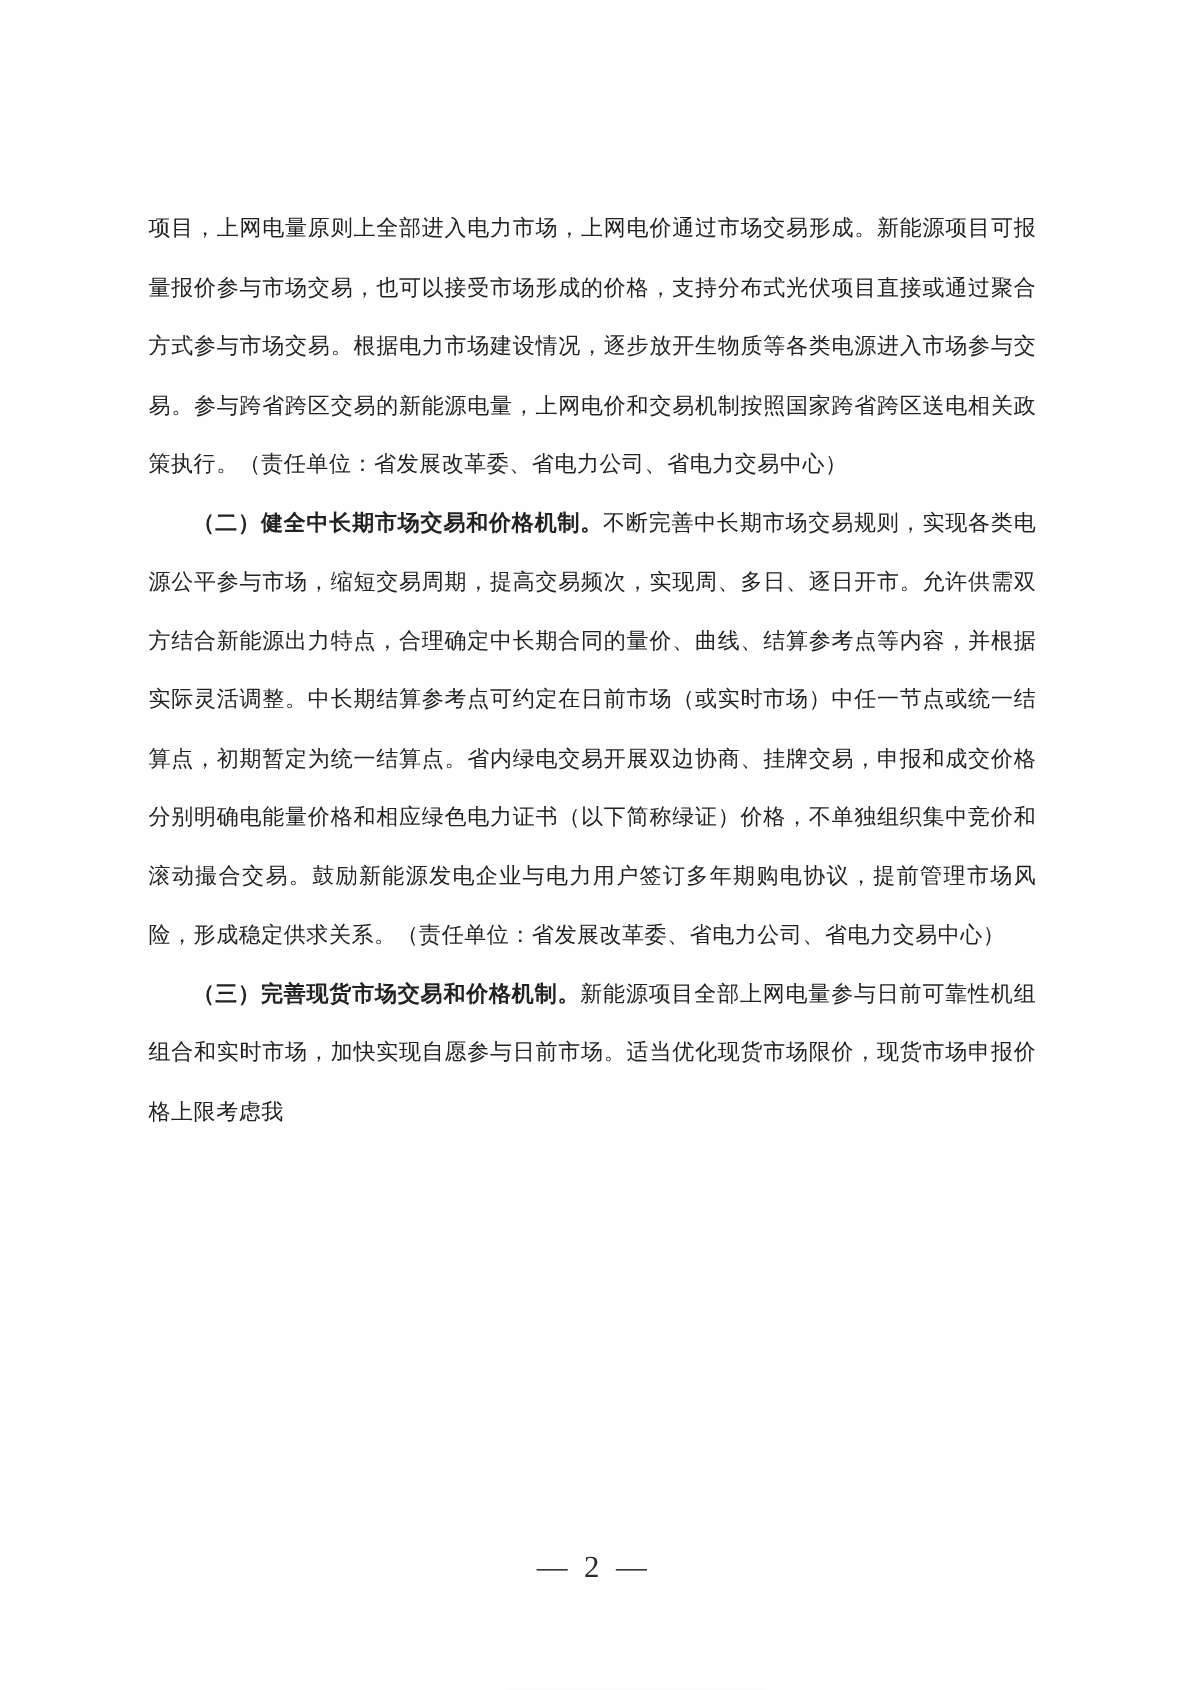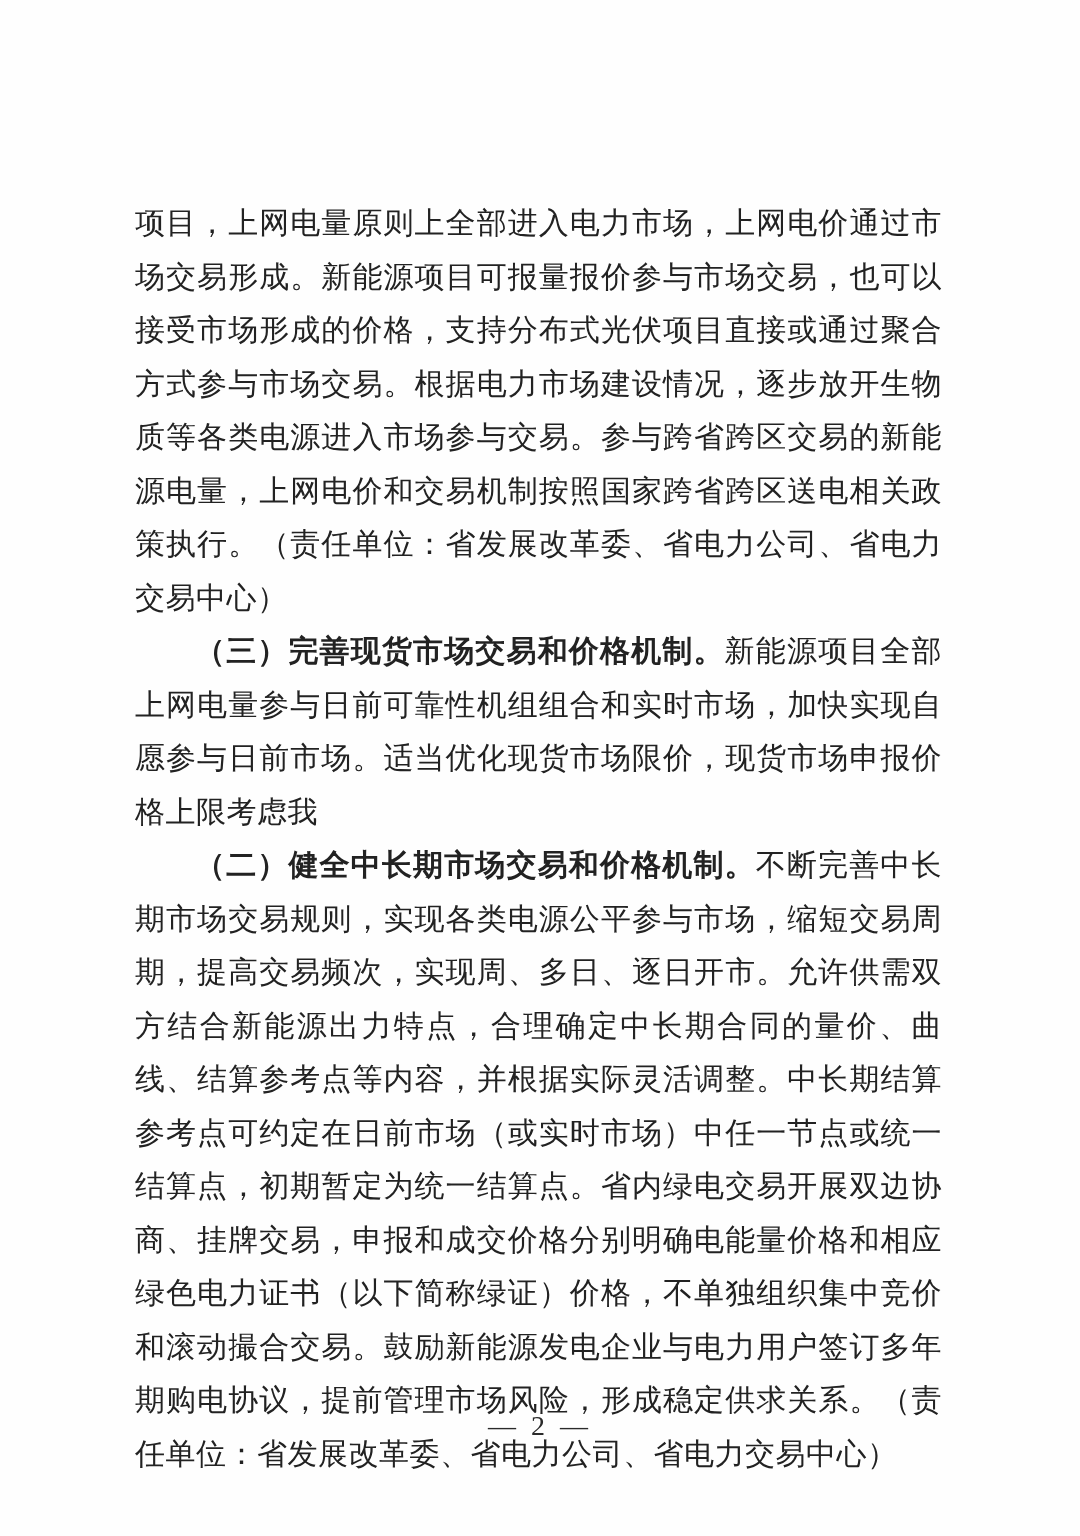--- a/index.html
+++ b/index.html
@@ -20,22 +20,22 @@
     left: 0;
     top: 0;
     width: 1080px;
     height: 1536px;
     background: #fefefe;
   }
   .text-block {
     position: absolute;
     left: 135px;
     right: 138px;
-    top: 196px;
-    font-size: 30px;
+    top: 182px;
+    font-size: 20px;
     line-height: 53.5px;
     text-align: justify;
     text-justify: inter-ideograph;
     letter-spacing: 0.5px;
   }
   .text-block p {
     margin: 0;
     padding: 0;
   }
   .para-indent {
@@ -58,21 +58,21 @@
 </style>
 </head>
 <body>
 
 <div class="page">
 
   <div class="text-block">
 
     <p><span>项目，上网电量原则上全部进入电力市场，上网电价通过市场交易形成。新能源项目可报量报价参与市场交易，也可以接受市场形成的价格，支持分布式光伏项目直接或通过聚合方式参与市场交易。根据电力市场建设情况，逐步放开生物质等各类电源进入市场参与交易。参与跨省跨区交易的新能源电量，上网电价和交易机制按照国家跨省跨区送电相关政策执行。（责任单位：省发展改革委、省电力公司、省电力交易中心）</span></p>
 
+    <p class="para-indent"><span class="section-heading">（二）健全中长期市场交易和价格机制。</span><span>不断完善中长期市场交易规则，实现各类电源公平参与市场，缩短交易周期，提高交易频次，实现周、多日、逐日开市。允许供需双方结合新能源出力特点，合理确定中长期合同的量价、曲线、结算参考点等内容，并根据实际灵活调整。中长期结算参考点可约定在日前市场（或实时市场）中任一节点或统一结算点，初期暂定为统一结算点。省内绿电交易开展双边协商、挂牌交易，申报和成交价格分别明确电能量价格和相应绿色电力证书（以下简称绿证）价格，不单独组织集中竞价和滚动撮合交易。鼓励新能源发电企业与电力用户签订多年期购电协议，提前管理市场风险，形成稳定供求关系。（责任单位：省发展改革委、省电力公司、省电力交易中心）</span></p>
+
     <p class="para-indent"><span class="section-heading">（三）完善现货市场交易和价格机制。</span><span>新能源项目全部上网电量参与日前可靠性机组组合和实时市场，加快实现自愿参与日前市场。适当优化现货市场限价，现货市场申报价格上限考虑我</span></p>
-
-    <p class="para-indent"><span class="section-heading">（二）健全中长期市场交易和价格机制。</span><span>不断完善中长期市场交易规则，实现各类电源公平参与市场，缩短交易周期，提高交易频次，实现周、多日、逐日开市。允许供需双方结合新能源出力特点，合理确定中长期合同的量价、曲线、结算参考点等内容，并根据实际灵活调整。中长期结算参考点可约定在日前市场（或实时市场）中任一节点或统一结算点，初期暂定为统一结算点。省内绿电交易开展双边协商、挂牌交易，申报和成交价格分别明确电能量价格和相应绿色电力证书（以下简称绿证）价格，不单独组织集中竞价和滚动撮合交易。鼓励新能源发电企业与电力用户签订多年期购电协议，提前管理市场风险，形成稳定供求关系。（责任单位：省发展改革委、省电力公司、省电力交易中心）</span></p>
 
   </div>
 
   <div class="page-number">— 2 —</div>
 
 </div>
 
 </body></html>

